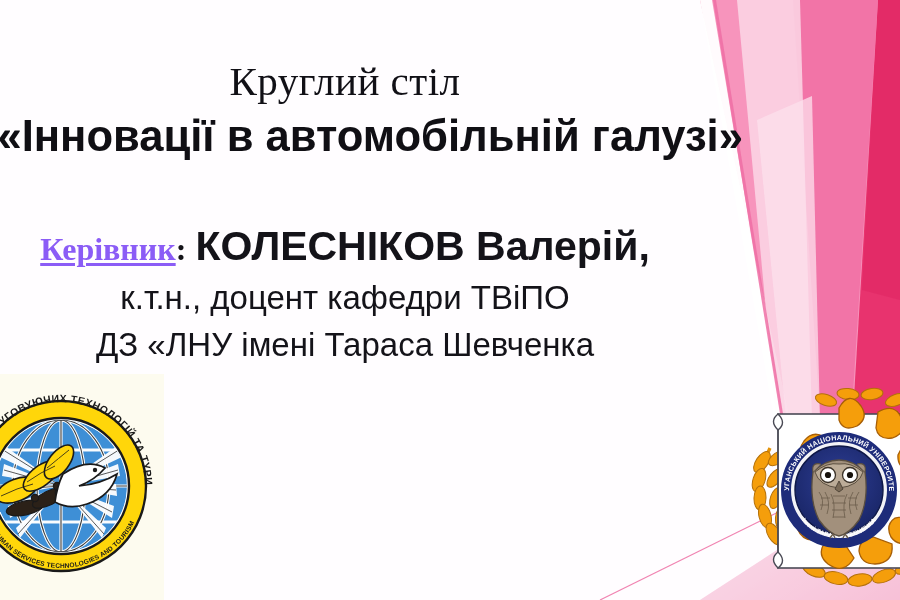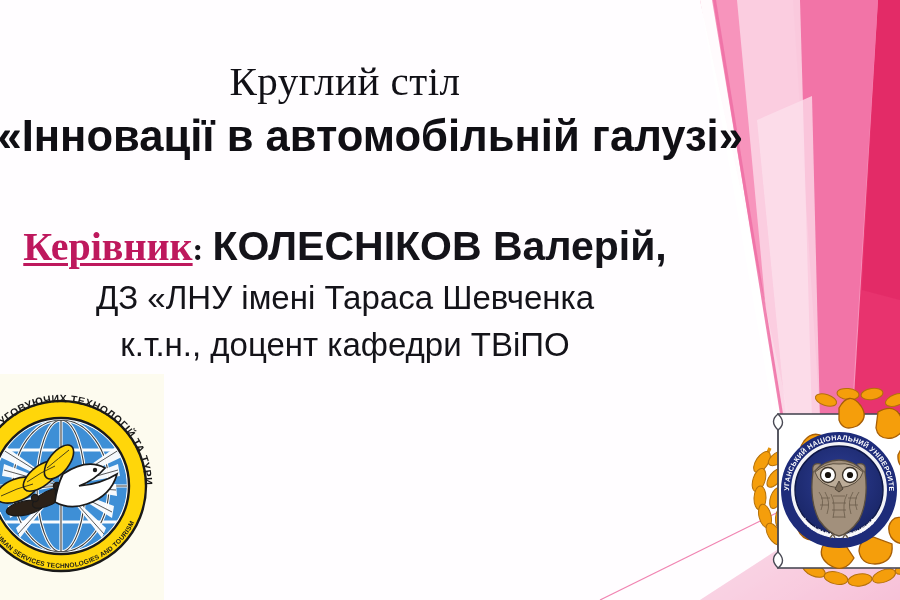--- a/index.html
+++ b/index.html
@@ -91,25 +91,25 @@
     line-height: 1.40;
     white-space: nowrap;
   }
   .lead-line.regular {
     font-weight: 400;
   }
 
   .role-label {
     font-family: "Liberation Serif", "DejaVu Serif", serif;
     font-weight: 700;
-    font-size: 40px;
+    font-size: 32px;
     text-decoration: underline;
     text-decoration-thickness: 3px;
     text-underline-offset: 3px;
-    color: #be185d;
+    color: #8b5cf6;
     text-align: center;
   }
   .role-colon {
     font-family: "Liberation Serif", "DejaVu Serif", serif;
     font-weight: 700;
     font-size: 32px;
     color: #141319;
   }
   .name-part {
     font-family: "Liberation Sans", "DejaVu Sans", sans-serif;
@@ -198,22 +198,22 @@
 
     <div class="title-line-1">Круглий стіл</div>
 
     <div class="title-line-2">«Інновації в автомобільній галузі»</div>
 
     <div class="lead-block">
       <div class="lead-line">
         <span class="role-label">Керівник</span><span class="role-colon">:</span>
         <span class="name-part">КОЛЕСНІКОВ Валерій,</span>
       </div>
+      <div class="lead-line regular">к.т.н., доцент кафедри ТВіПО</div>
       <div class="lead-line regular">ДЗ «ЛНУ імені Тараса Шевченка</div>
-      <div class="lead-line regular">к.т.н., доцент кафедри ТВіПО</div>
     </div>
   </div>
 
   <div class="logo-left-bg"></div>
 
   <div class="logo" id="logo-left">
     <svg viewBox="0 0 206 228" xmlns="http://www.w3.org/2000/svg">
       <defs>
         <clipPath id="globeClip">
           <circle cx="103" cy="114" r="66"></circle>

